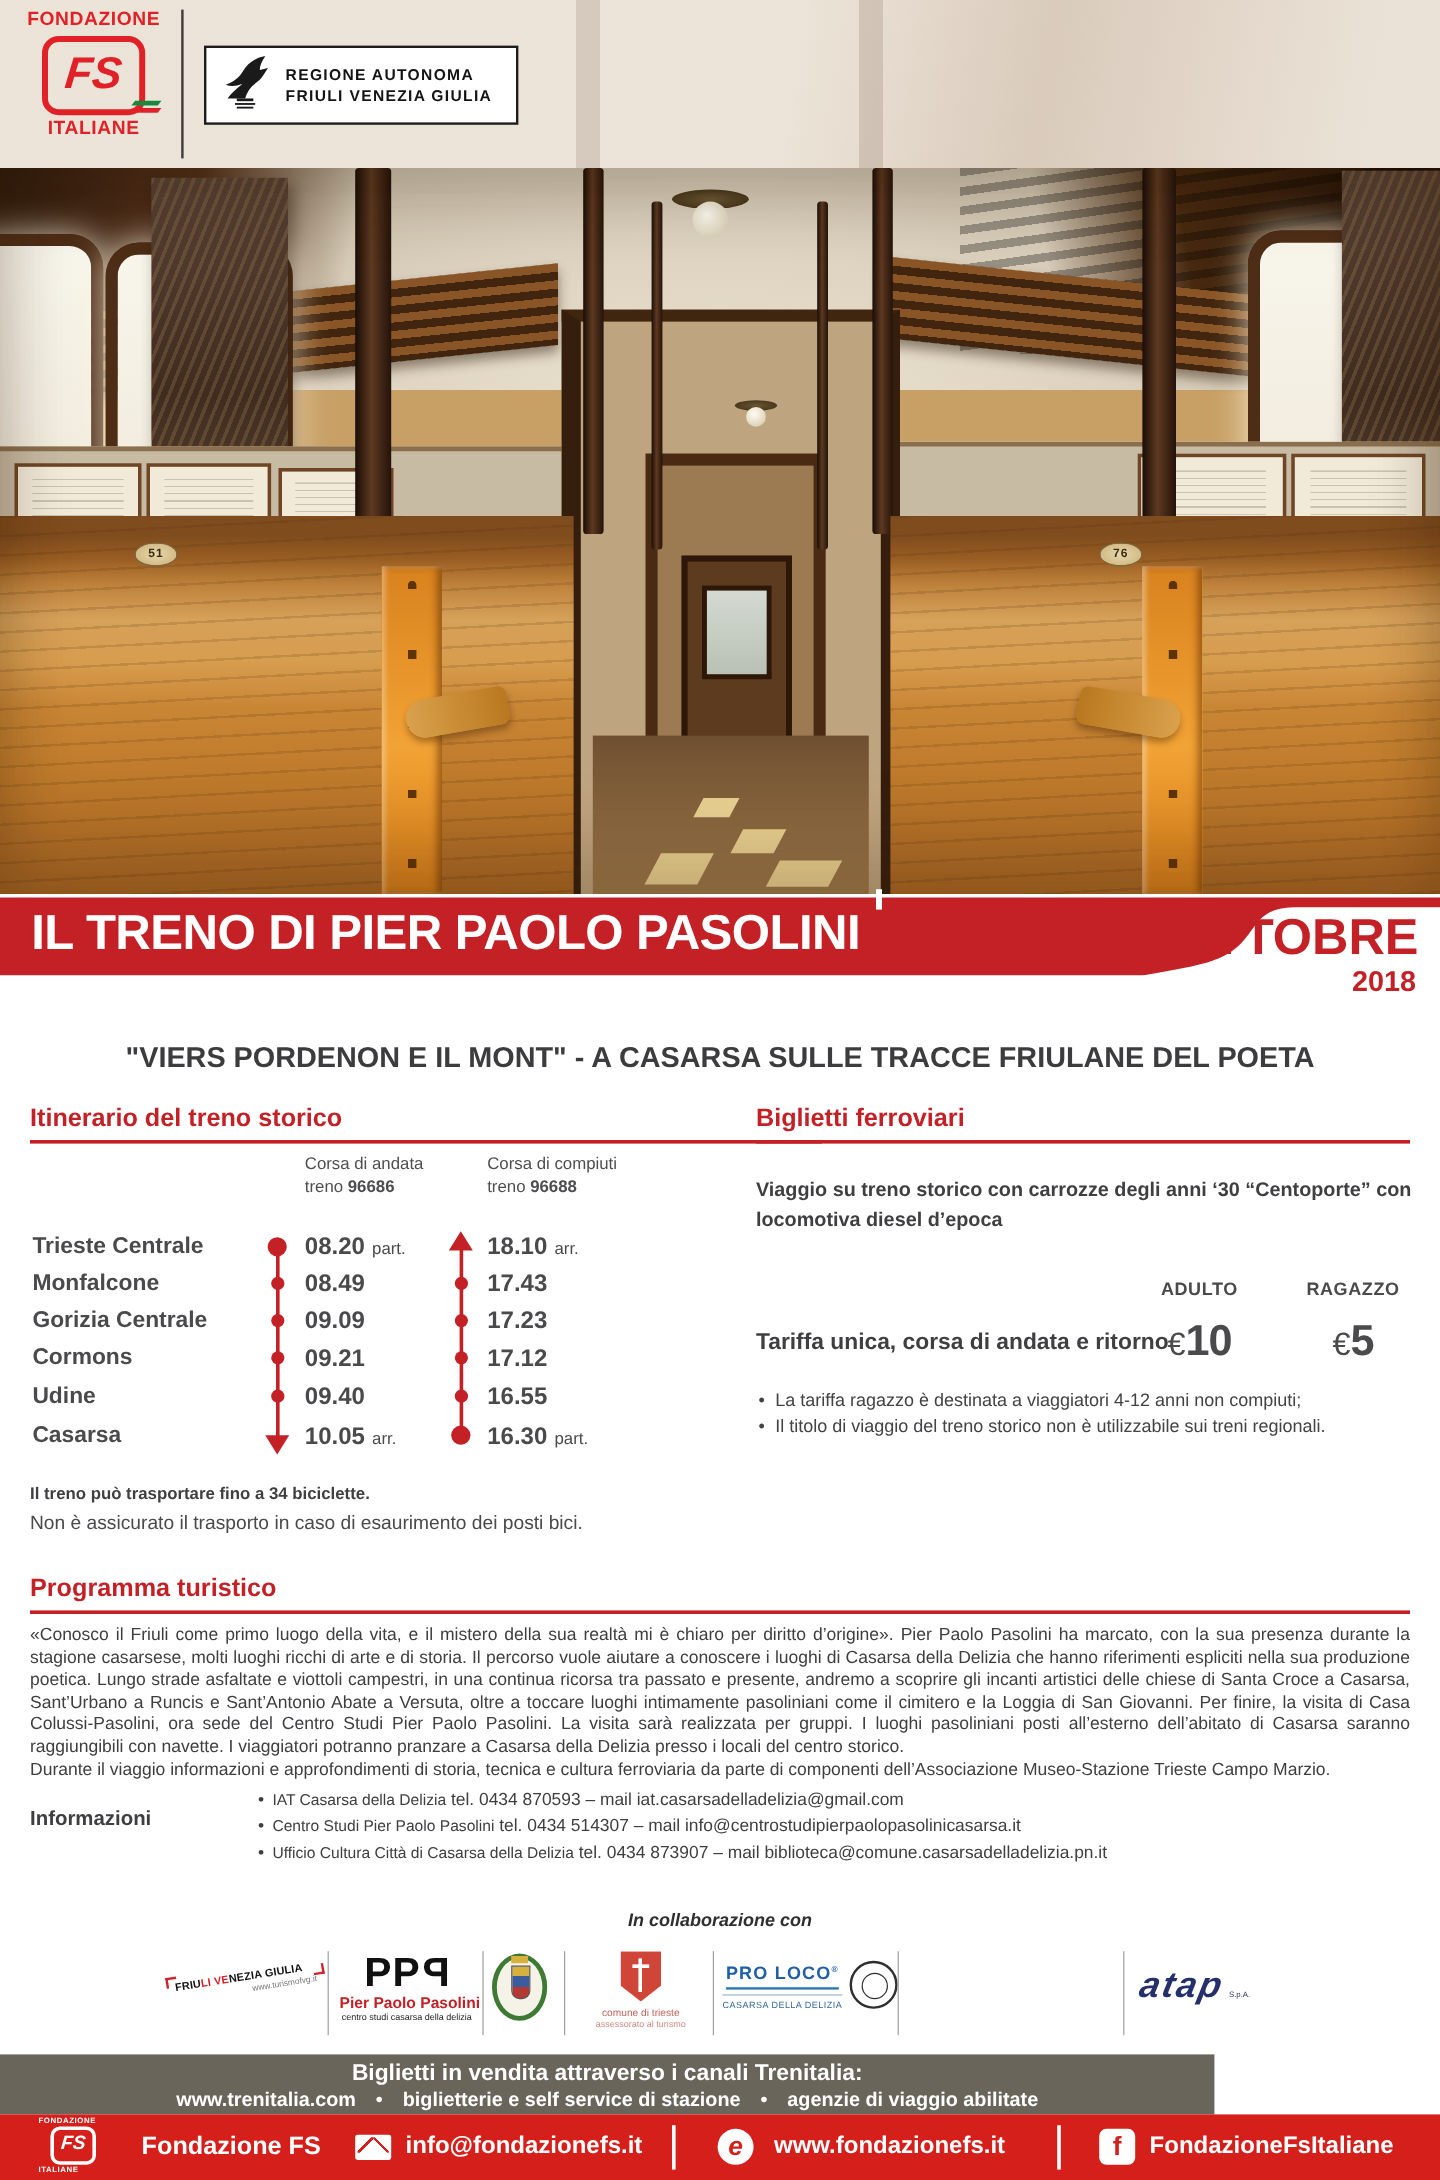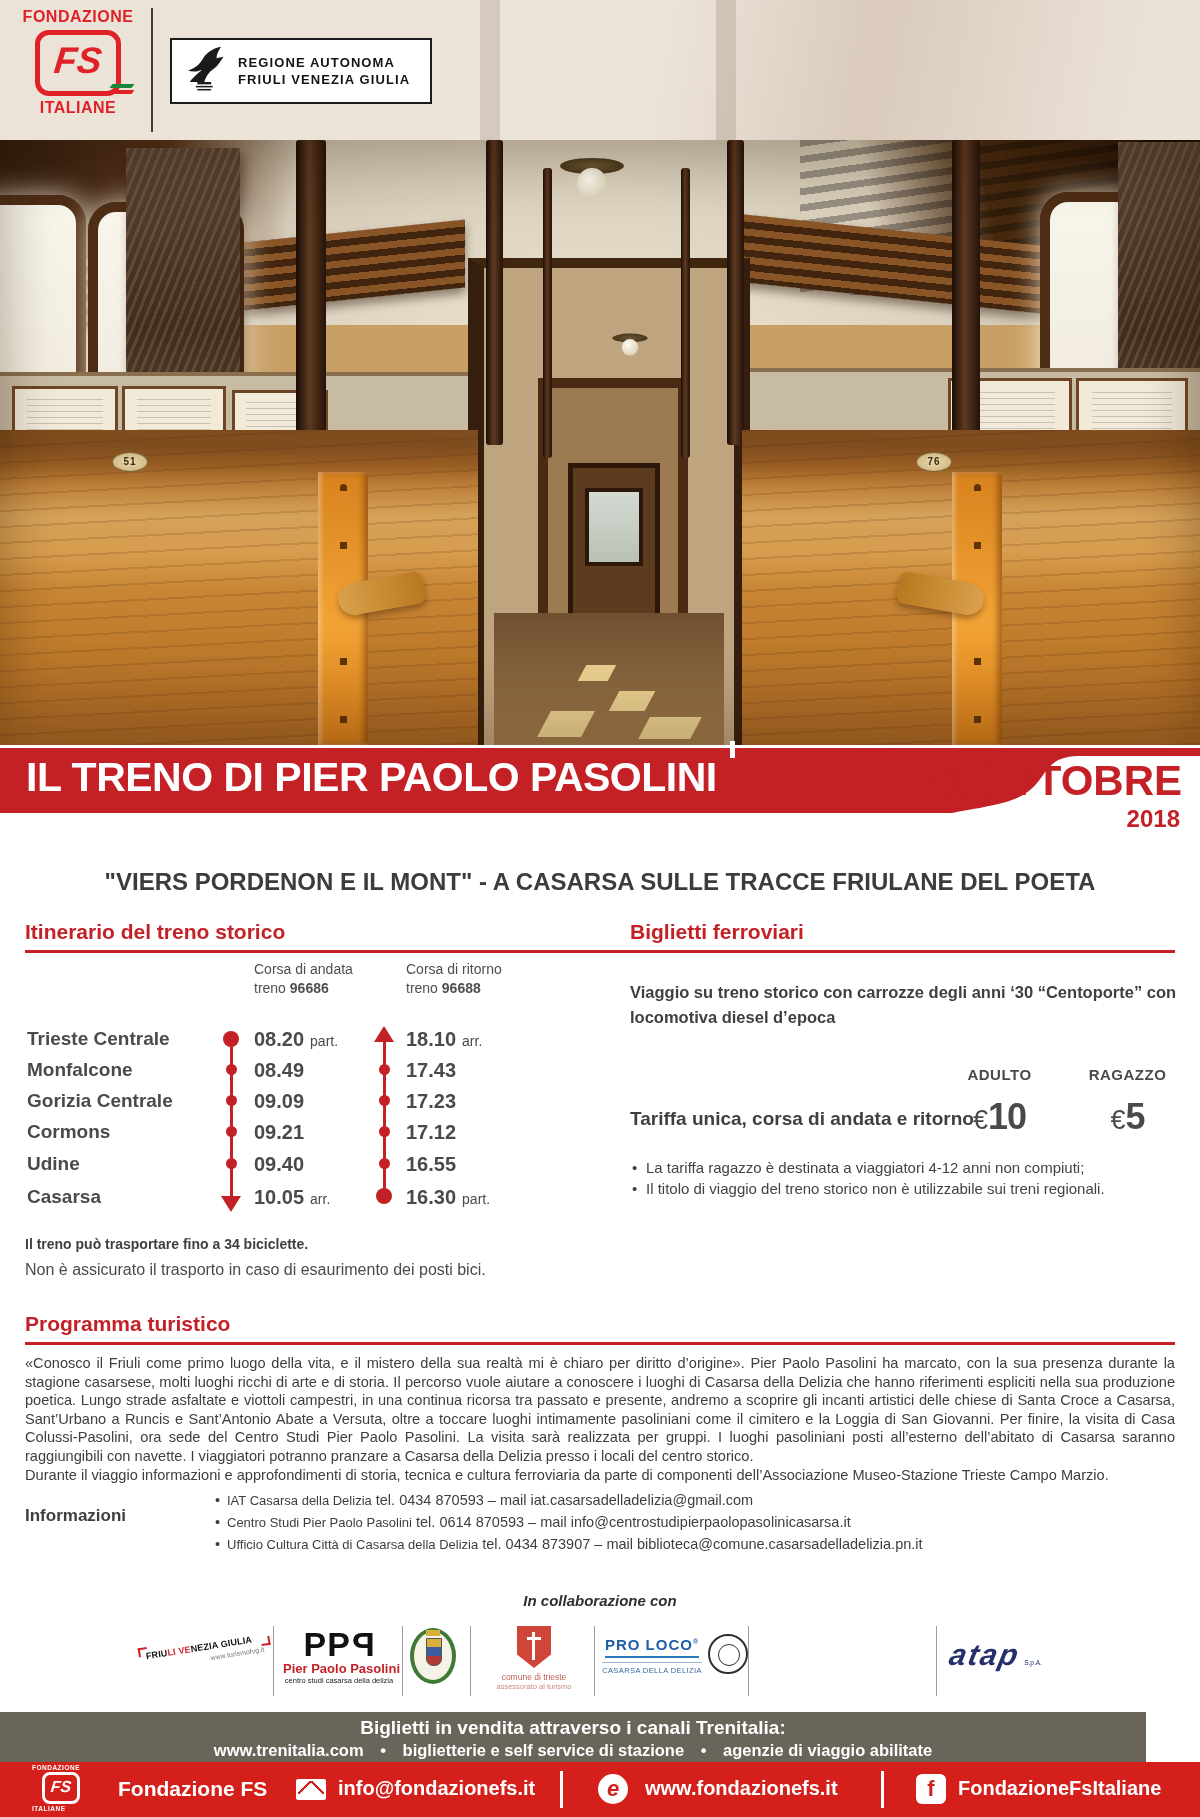--- a/index.html
+++ b/index.html
@@ -187,21 +187,21 @@
   .pl-reg{font-size:7px;vertical-align:super;}
   .pl-sub{font-size:7.5px;letter-spacing:.4px;margin-top:4px;border-top:1px solid #9bb7d4;padding-top:3px;color:#34699e;white-space:nowrap;}
   .seal{left:708px;top:14px;width:40px;height:40px;border-radius:50%;border:2px solid #2f2f2f;box-sizing:border-box;position:relative;}
   .seal::after{content:"";position:absolute;left:8px;top:8px;width:20px;height:20px;border-radius:50%;border:1px solid #2f2f2f;}
   .museo{left:756px;top:22px;width:172px;text-align:center;font-size:13px;font-weight:700;color:#3f3f41;line-height:17px;}
   .atap{left:950px;top:18px;white-space:nowrap;}
   .atap-name{display:inline-block;font-size:30px;font-weight:800;font-style:italic;color:#252f6b;letter-spacing:2px;transform:skewX(-12deg);}
   .atap-suffix{font-size:6.5px;color:#252f6b;}
 
   
-  .tbar{position:absolute;left:0;top:1712px;width:1146px;height:50px;background:#6a655b;color:#fff;text-align:center;}
+  .tbar{position:absolute;left:0;top:1712px;width:1012px;height:50px;background:#6a655b;color:#fff;text-align:center;}
   .tbar-l1{padding-top:5px;font-size:19px;font-weight:800;}
   .tbar-l2{font-size:16.5px;font-weight:700;margin-top:2px;}
   .tbar-l2 .sep{margin:0 12px;}
 
   
   .footer{position:absolute;left:0;top:1762px;width:1200px;height:55px;background:#d41f1a;color:#fff;}
   .f-fs{position:absolute;left:26px;top:2px;width:70px;text-align:center;}
   .f-fs-word{font-size:6.5px;font-weight:800;letter-spacing:.5px;text-align:left;padding-left:6px;}
   .f-box{margin:1px auto 0;width:32px;height:26px;border:3px solid #fff;border-radius:8px;position:relative;}
   .f-mono{font-size:16px;font-weight:800;font-style:italic;line-height:24px;transform:skewX(-6deg);}
@@ -320,21 +320,21 @@
   <div class="sec-head" style="left:25px;top:920px;">Itinerario del treno storico</div>
   <div class="sec-rule" style="left:25px;top:950px;width:660px;"></div>
   <div class="sec-head" style="left:630px;top:920px;">Biglietti ferroviari</div>
   <div class="sec-rule" style="left:630px;top:950px;width:545px;"></div>
 
   <div class="colhead" style="left:254px;top:960px;">
     <div>Corsa di andata</div>
     <div><span>treno </span><b>96686</b></div>
   </div>
   <div class="colhead" style="left:406px;top:960px;">
-    <div>Corsa di ritorno</div>
+    <div>Corsa di compiuti</div>
     <div><span>treno </span><b>96688</b></div>
   </div>
 
   <div class="tl-line" style="left:230px;top:1040px;height:158px;"></div>
   <div class="tl-line" style="left:383px;top:1040px;height:158px;"></div>
   <div class="dot" style="left:223px;top:1031px;width:16px;height:16px;"></div>
   <div class="dot" style="left:226px;top:1064px;width:11px;height:11px;"></div>
   <div class="dot" style="left:226px;top:1095px;width:11px;height:11px;"></div>
   <div class="dot" style="left:226px;top:1126px;width:11px;height:11px;"></div>
   <div class="dot" style="left:226px;top:1158px;width:11px;height:11px;"></div>
@@ -386,21 +386,21 @@
 
   <div class="sec-head" style="left:25px;top:1312px;">Programma turistico</div>
   <div class="sec-rule" style="left:25px;top:1342px;width:1150px;"></div>
   <div class="pr-text">
     <div>«Conosco il Friuli come primo luogo della vita, e il mistero della sua realtà mi è chiaro per diritto d’origine». Pier Paolo Pasolini ha marcato, con la sua presenza durante la stagione casarsese, molti luoghi ricchi di arte e di storia. Il percorso vuole aiutare a conoscere i luoghi di Casarsa della Delizia che hanno riferimenti espliciti nella sua produzione poetica. Lungo strade asfaltate e viottoli campestri, in una continua ricorsa tra passato e presente, andremo a scoprire gli incanti artistici delle chiese di Santa Croce a Casarsa, Sant’Urbano a Runcis e Sant’Antonio Abate a Versuta, oltre a toccare luoghi intimamente pasoliniani come il cimitero e la Loggia di San Giovanni. Per finire, la visita di Casa Colussi-Pasolini, ora sede del Centro Studi Pier Paolo Pasolini. La visita sarà realizzata per gruppi. I luoghi pasoliniani posti all’esterno dell’abitato di Casarsa saranno raggiungibili con navette. I viaggiatori potranno pranzare a Casarsa della Delizia presso i locali del centro storico.</div>
     <div>Durante il viaggio informazioni e approfondimenti di storia, tecnica e cultura ferroviaria da parte di componenti dell’Associazione Museo-Stazione Trieste Campo Marzio.</div>
   </div>
 
   <div class="info-label">Informazioni</div>
   <div class="info-item" style="top:1492px;"><b>IAT Casarsa della Delizia</b><span> tel. 0434 870593 – mail iat.casarsadelladelizia@gmail.com</span></div>
-  <div class="info-item" style="top:1514px;"><b>Centro Studi Pier Paolo Pasolini</b><span> tel. 0614 870593 – mail info@centrostudipierpaolopasolinicasarsa.it</span></div>
+  <div class="info-item" style="top:1514px;"><b>Centro Studi Pier Paolo Pasolini</b><span> tel. 0434 514307 – mail info@centrostudipierpaolopasolinicasarsa.it</span></div>
   <div class="info-item" style="top:1536px;"><b>Ufficio Cultura Città di Casarsa della Delizia</b><span> tel. 0434 873907 – mail biblioteca@comune.casarsadelladelizia.pn.it</span></div>
 
   <div class="collab-label">In collaborazione con</div>
   <div class="logos">
     <div class="lg fvg">
       <div class="fvg-name"><span>FRIU</span><span class="red">LI VE</span><span>NEZIA GIULIA</span></div>
       <div class="fvg-url">www.turismofvg.it</div>
     </div>
     <div class="lsep" style="left:273px;"></div>
     <div class="lg ppp">

